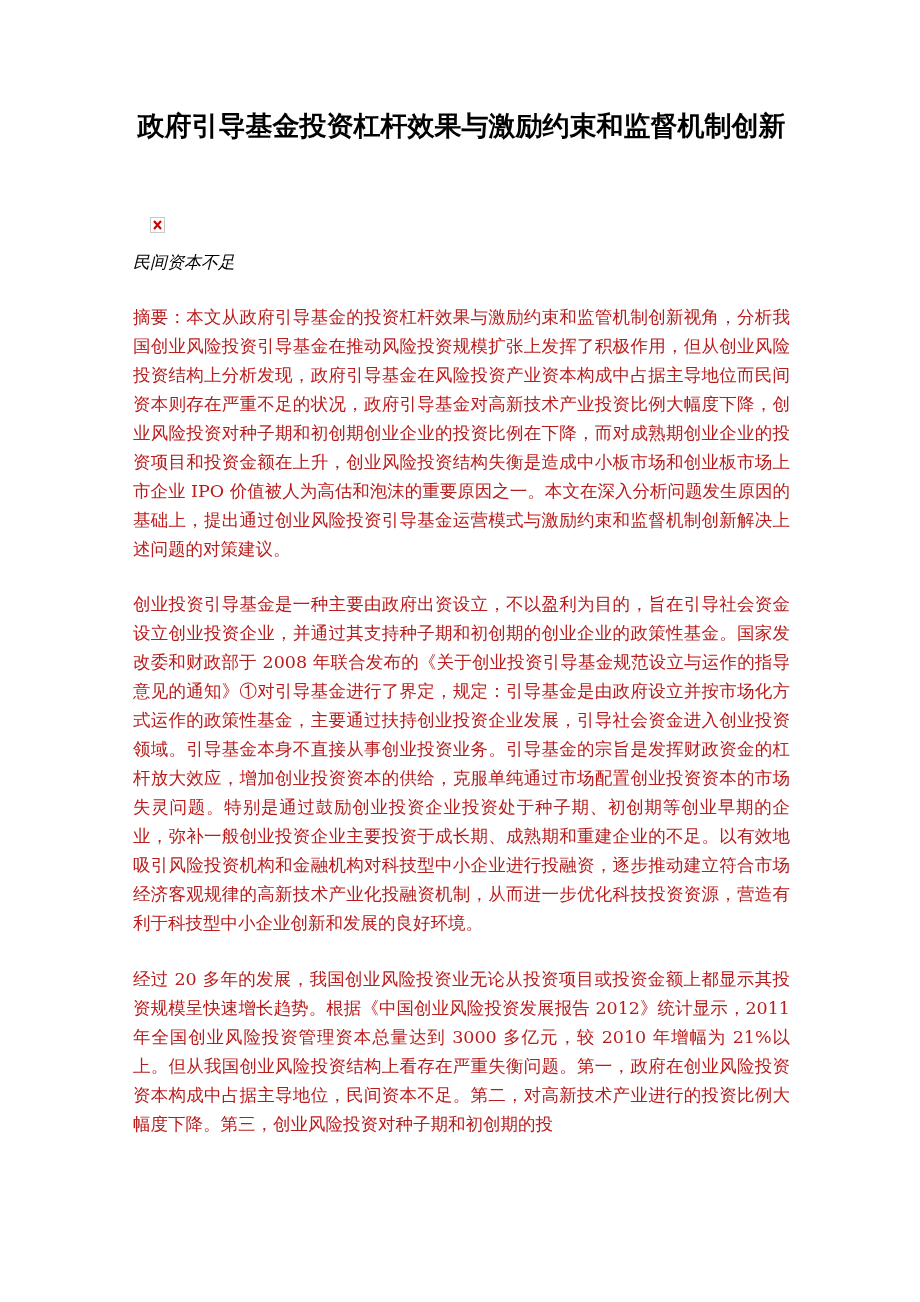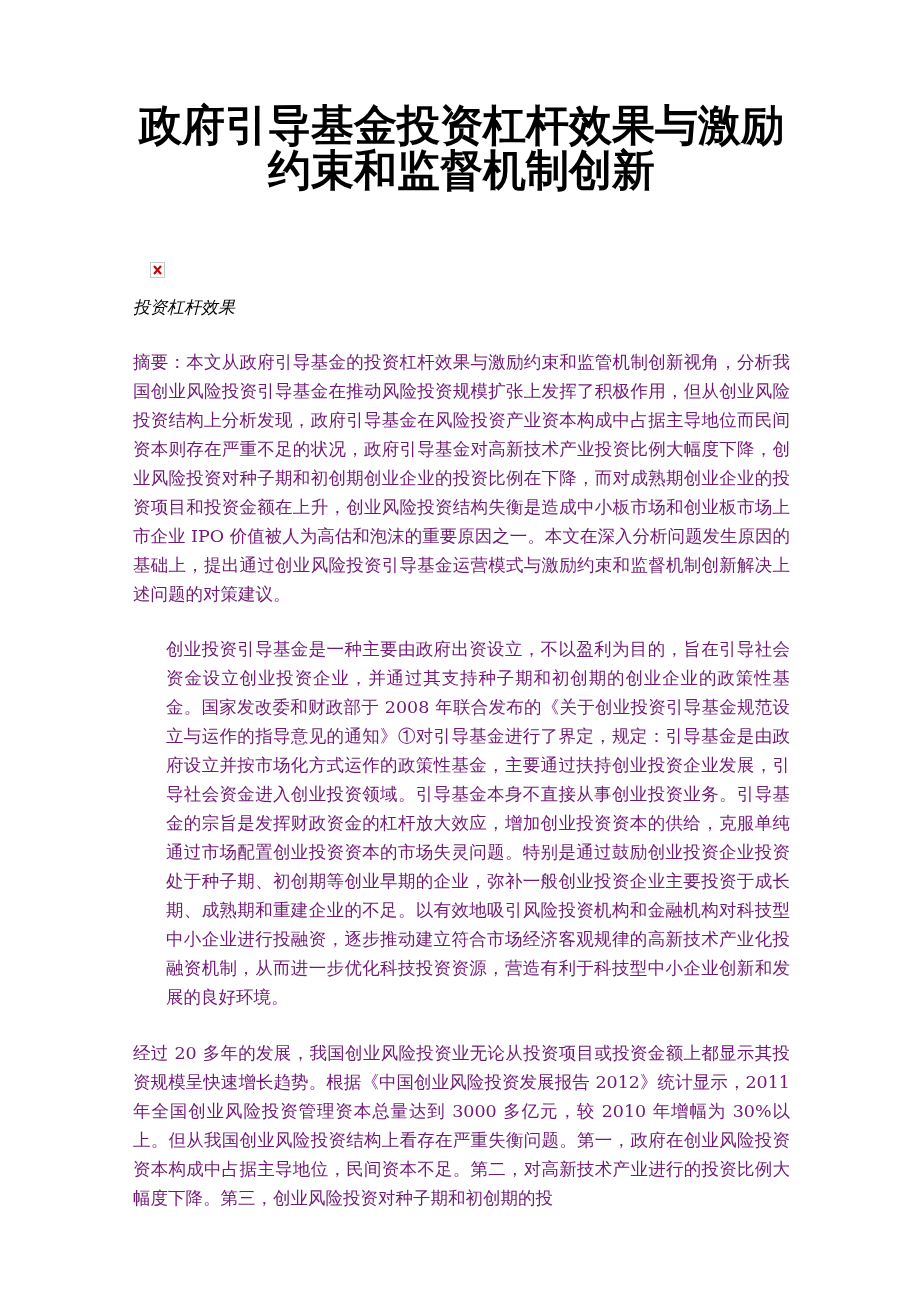--- a/index.html
+++ b/index.html
@@ -28,21 +28,21 @@
     position: absolute;
     left: 133px;
     top: 0;
     width: 657px;
   }
 
   .doc-title {
     margin: 0;
     padding-top: 103px;
     font-family: "DejaVu Serif", "Liberation Serif", serif;
-    font-size: 43px;
+    font-size: 27px;
     font-weight: bold;
     line-height: 45px;
     text-align: center;
     letter-spacing: 0px;
     color: #000000;
   }
 
   .figure-block {
     margin-top: 66px;
     padding-left: 17px;
@@ -77,60 +77,60 @@
   }
 
   p.body-text {
     margin: 0;
     margin-top: 22px;
     font-family: "DejaVu Serif", "Liberation Serif", serif;
     font-size: 17.5px;
     line-height: 29px;
     text-align: justify;
     text-justify: inter-ideograph;
-    color: #701a75;
+    color: #b91c1c;
     word-break: break-all;
   }
 
   p.abstract { margin-top: 29px; }
   p.keywords { margin-top: 25px; }
 
   h2.section-heading {
     margin: 0;
     margin-top: 29px;
     font-family: "DejaVu Serif", "Liberation Serif", serif;
     font-size: 17.5px;
     font-weight: normal;
     line-height: 29px;
     color: #000000;
   }
 
-  p.intro-1 { margin-top: 26px; margin-left: 33px; }
+  p.intro-1 { margin-top: 26px; }
   p.intro-2 { margin-top: 27px; }
 </style>
 </head>
 <body>
 
 <div class="page">
   <div class="content">
 
     <h1 class="doc-title">政府引导基金投资杠杆效果与激励约束和监督机制创新</h1>
 
     <div class="figure-block">
       <span class="broken-image">
         <svg width="9" height="10" viewBox="0 0 9 10" xmlns="http://www.w3.org/2000/svg" aria-hidden="true">
           <path d="M1 1 L8 9 M8 1 L1 9" stroke="#cc0000" stroke-width="2.1" stroke-linecap="butt"></path>
         </svg>
       </span>
     </div>
 
-    <p class="figure-caption">投资杠杆效果</p>
+    <p class="figure-caption">民间资本不足</p>
 
     <p class="body-text abstract">摘要：本文从政府引导基金的投资杠杆效果与激励约束和监管机制创新视角，分析我国创业风险投资引导基金在推动风险投资规模扩张上发挥了积极作用，但从创业风险投资结构上分析发现，政府引导基金在风险投资产业资本构成中占据主导地位而民间资本则存在严重不足的状况，政府引导基金对高新技术产业投资比例大幅度下降，创业风险投资对种子期和初创期创业企业的投资比例在下降，而对成熟期创业企业的投资项目和投资金额在上升，创业风险投资结构失衡是造成中小板市场和创业板市场上市企业 IPO 价值被人为高估和泡沫的重要原因之一。本文在深入分析问题发生原因的基础上，提出通过创业风险投资引导基金运营模式与激励约束和监督机制创新解决上述问题的对策建议。</p>
 
 
 
     <p class="body-text intro-1">创业投资引导基金是一种主要由政府出资设立，不以盈利为目的，旨在引导社会资金设立创业投资企业，并通过其支持种子期和初创期的创业企业的政策性基金。国家发改委和财政部于 2008 年联合发布的《关于创业投资引导基金规范设立与运作的指导意见的通知》①对引导基金进行了界定，规定：引导基金是由政府设立并按市场化方式运作的政策性基金，主要通过扶持创业投资企业发展，引导社会资金进入创业投资领域。引导基金本身不直接从事创业投资业务。引导基金的宗旨是发挥财政资金的杠杆放大效应，增加创业投资资本的供给，克服单纯通过市场配置创业投资资本的市场失灵问题。特别是通过鼓励创业投资企业投资处于种子期、初创期等创业早期的企业，弥补一般创业投资企业主要投资于成长期、成熟期和重建企业的不足。以有效地吸引风险投资机构和金融机构对科技型中小企业进行投融资，逐步推动建立符合市场经济客观规律的高新技术产业化投融资机制，从而进一步优化科技投资资源，营造有利于科技型中小企业创新和发展的良好环境。</p>
 
-    <p class="body-text intro-2">经过 20 多年的发展，我国创业风险投资业无论从投资项目或投资金额上都显示其投资规模呈快速增长趋势。根据《中国创业风险投资发展报告 2012》统计显示，2011 年全国创业风险投资管理资本总量达到 3000 多亿元，较 2010 年增幅为 30%以上。但从我国创业风险投资结构上看存在严重失衡问题。第一，政府在创业风险投资资本构成中占据主导地位，民间资本不足。第二，对高新技术产业进行的投资比例大幅度下降。第三，创业风险投资对种子期和初创期的投</p>
+    <p class="body-text intro-2">经过 20 多年的发展，我国创业风险投资业无论从投资项目或投资金额上都显示其投资规模呈快速增长趋势。根据《中国创业风险投资发展报告 2012》统计显示，2011 年全国创业风险投资管理资本总量达到 3000 多亿元，较 2010 年增幅为 21%以上。但从我国创业风险投资结构上看存在严重失衡问题。第一，政府在创业风险投资资本构成中占据主导地位，民间资本不足。第二，对高新技术产业进行的投资比例大幅度下降。第三，创业风险投资对种子期和初创期的投</p>
 
   </div>
 </div>
 
 </body></html>

